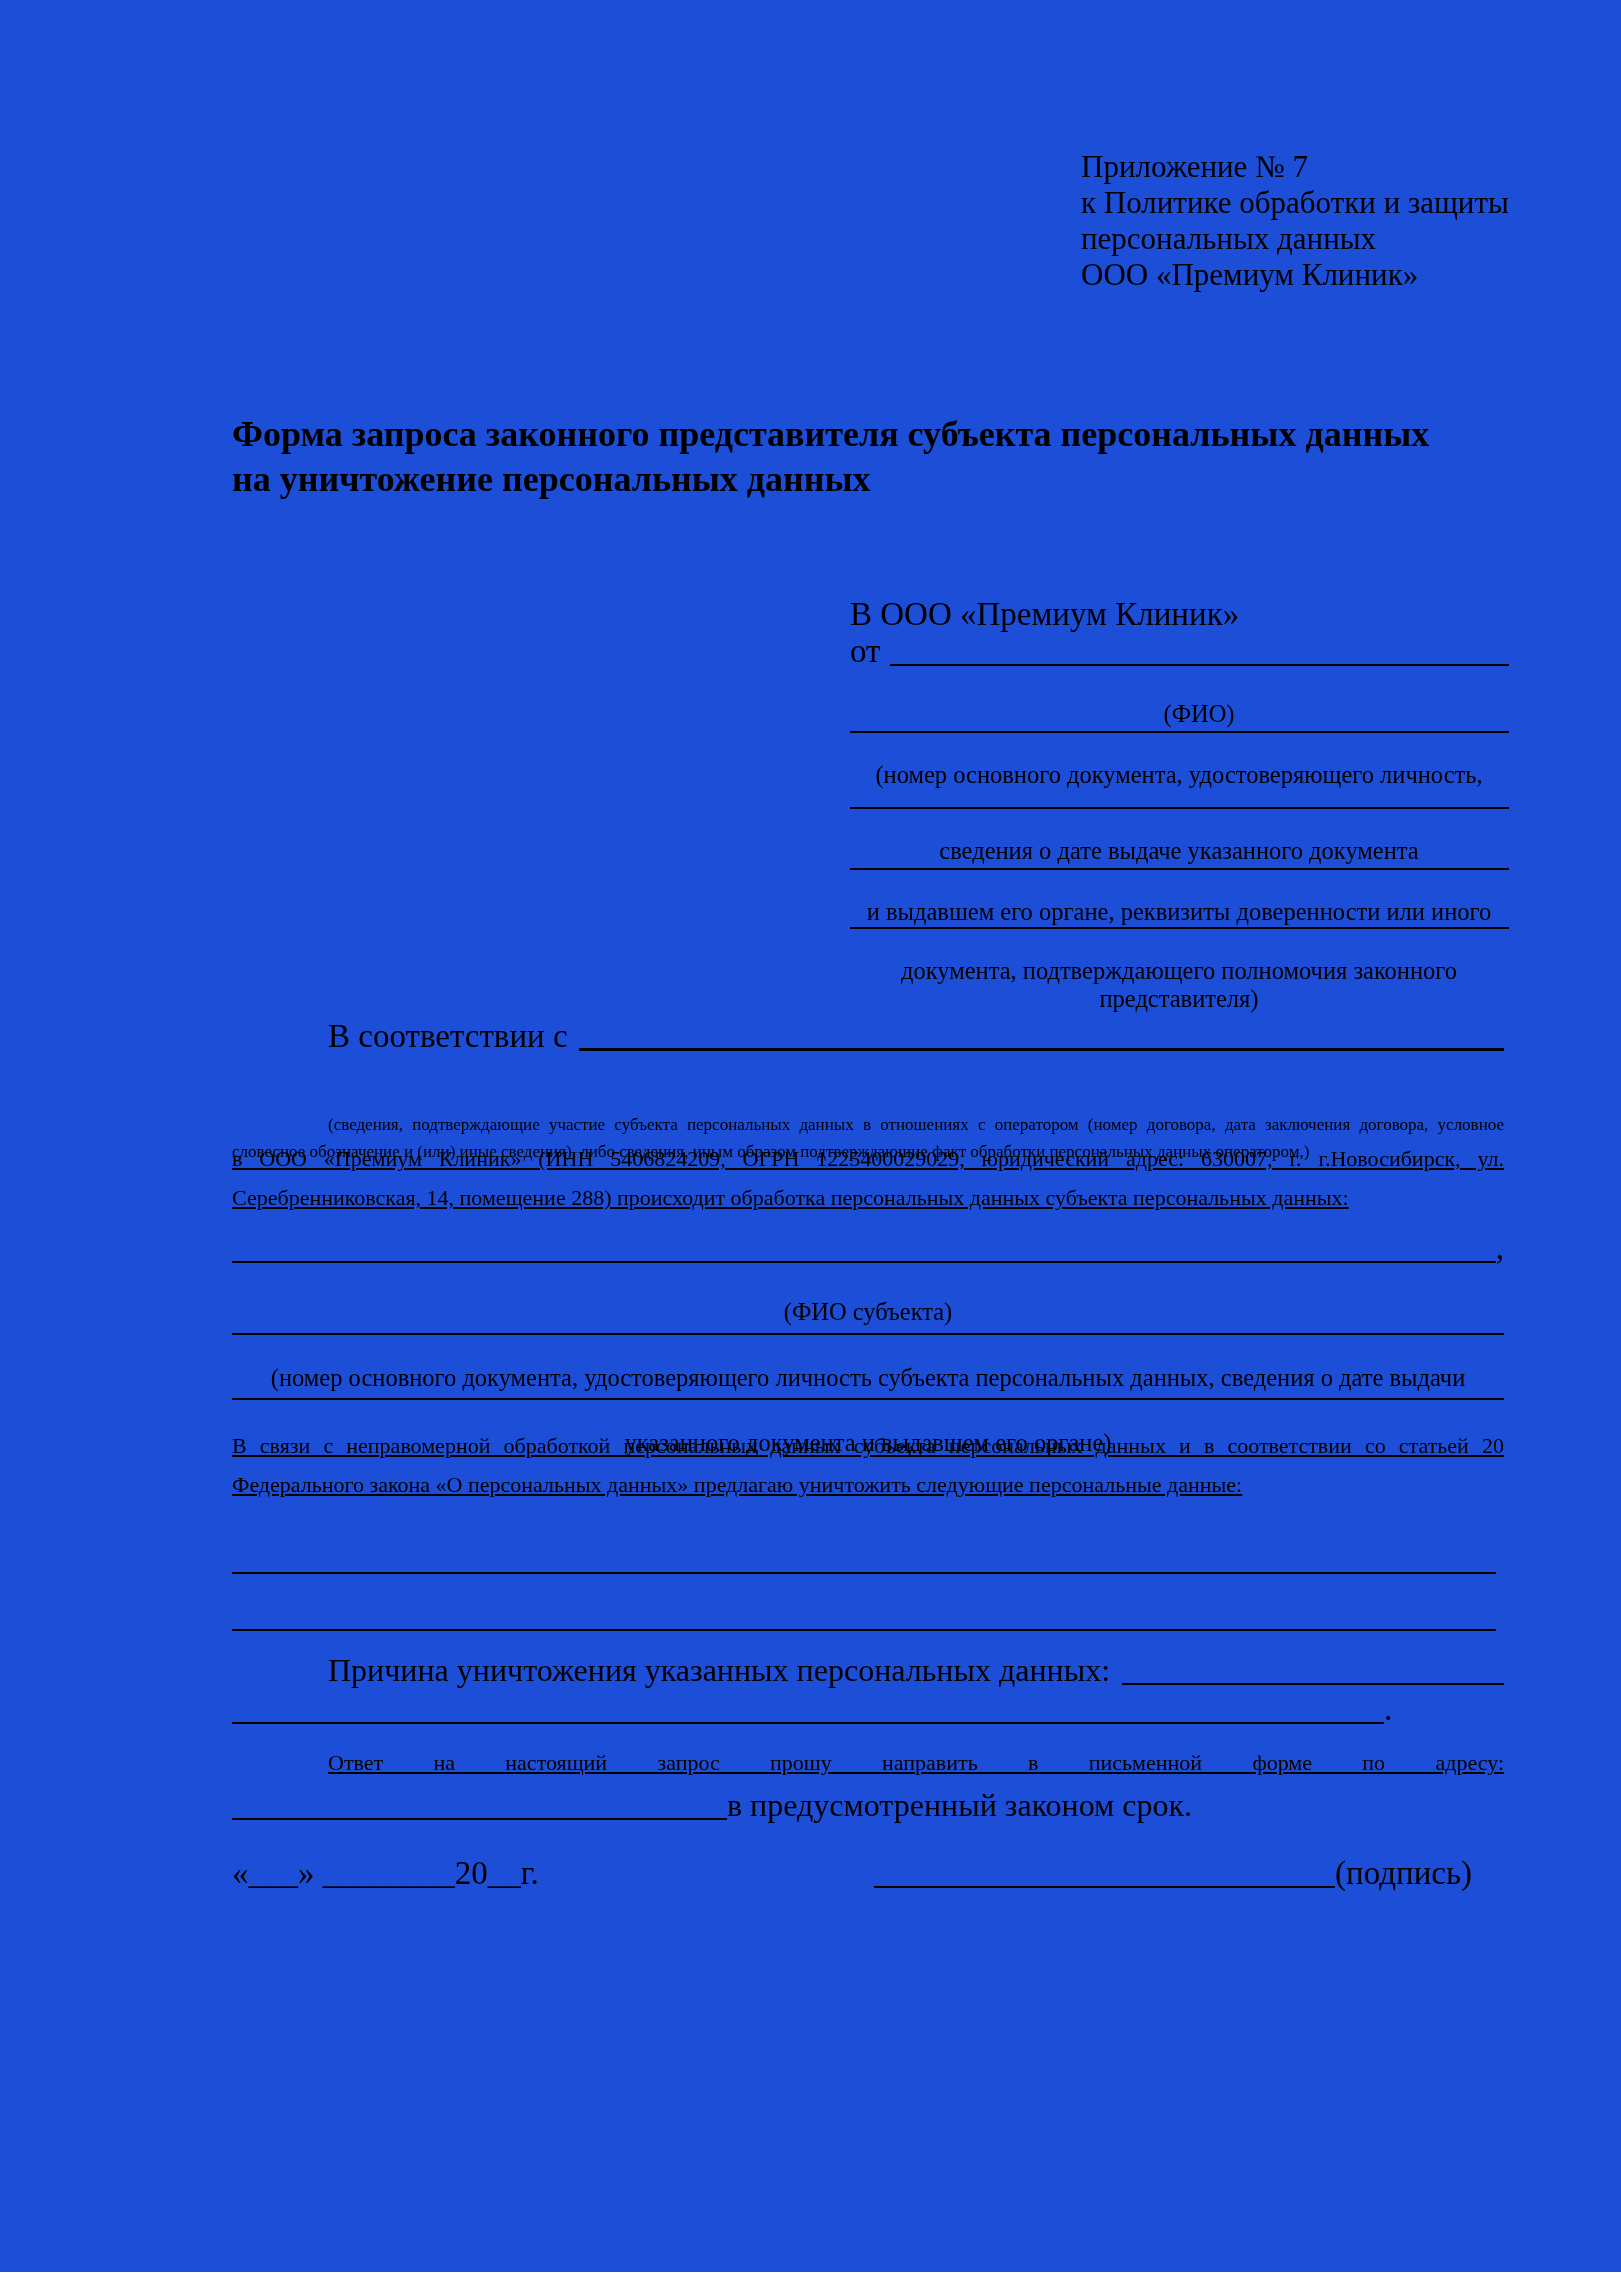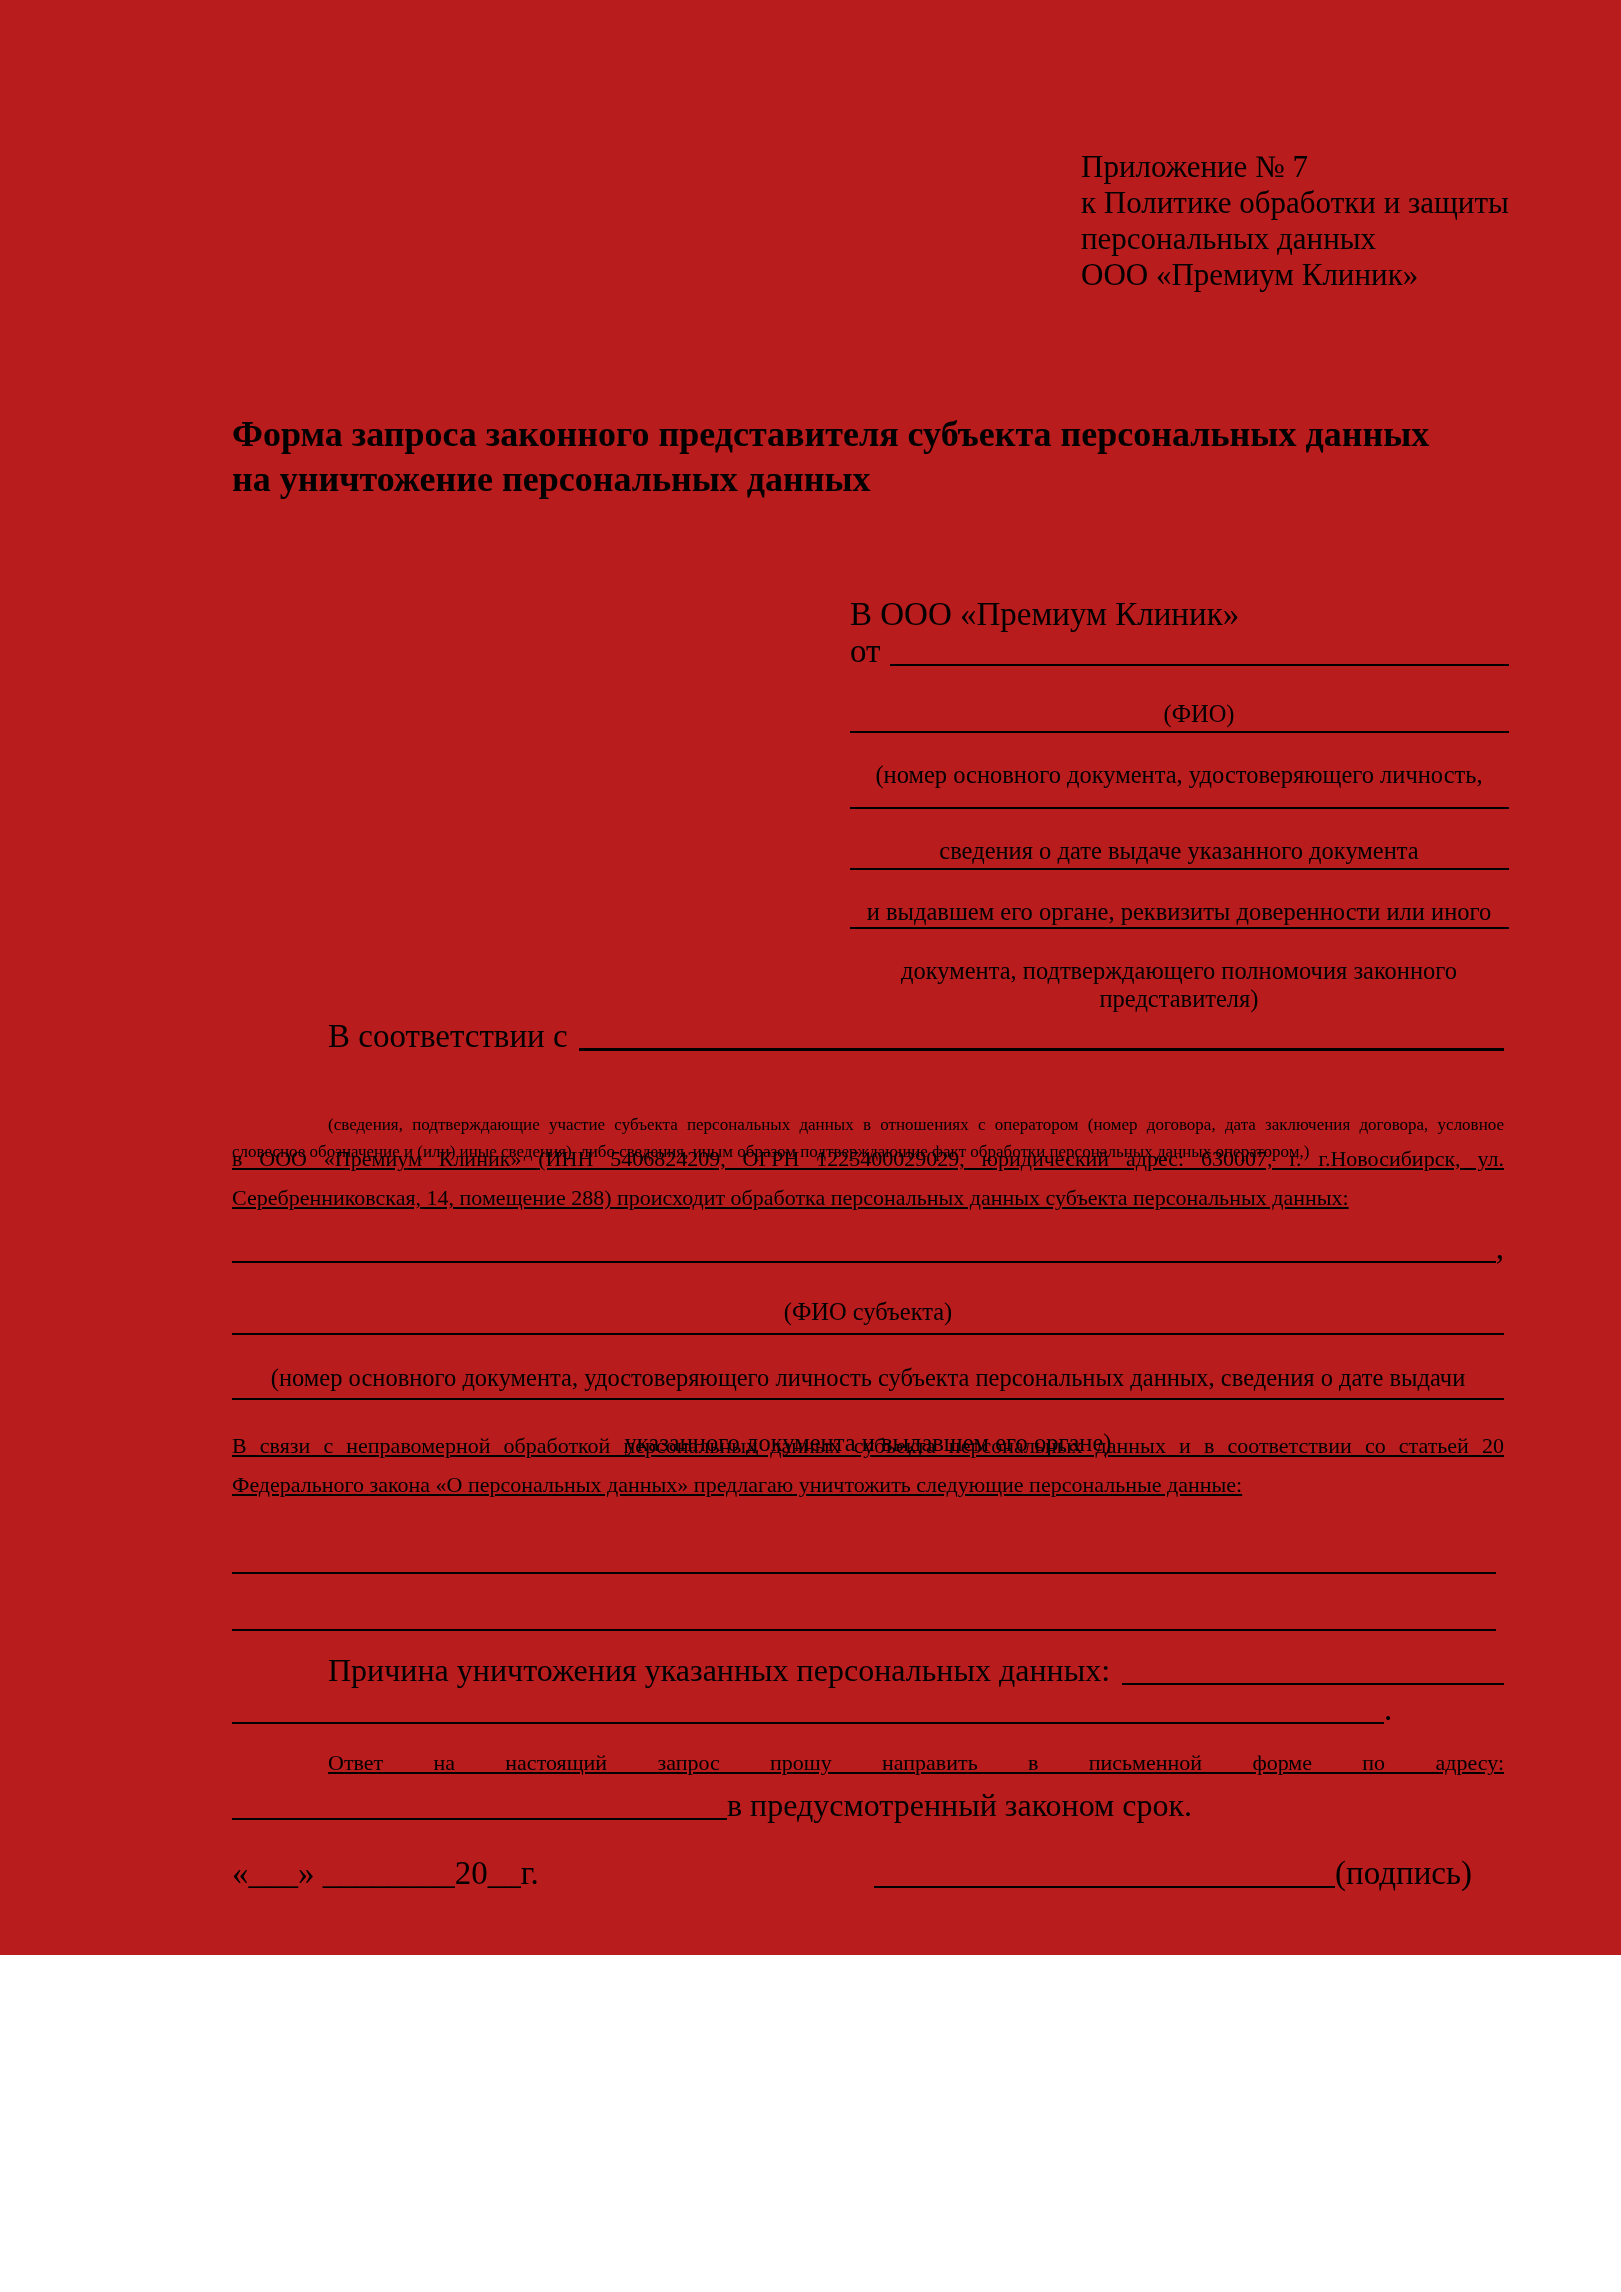--- a/index.html
+++ b/index.html
@@ -1,20 +1,20 @@
 <!DOCTYPE html>
 <html lang="ru"><head>
 <meta charset="utf-8">
 <style>
   html,body{margin:0;padding:0;background:#ffffff;}
   .page{
     position:relative;
     width:1621px;
-    height:1955px;
-    background:#b91c1c;
+    height:2272px;
+    background:#1d4ed8;
     color:#000;
     font-family:"Liberation Serif","DejaVu Serif",serif;
     overflow:hidden;
   }
   .abs{position:absolute;}
   .t-body{font-size:22px;line-height:39px;text-decoration:underline;}
   .t-big{font-size:33px;line-height:39px;}
   .cap{font-size:24.5px;line-height:28px;text-align:center;margin-top:22px;}
   .just{text-align:justify;}
   .ind{text-indent:96px;}

